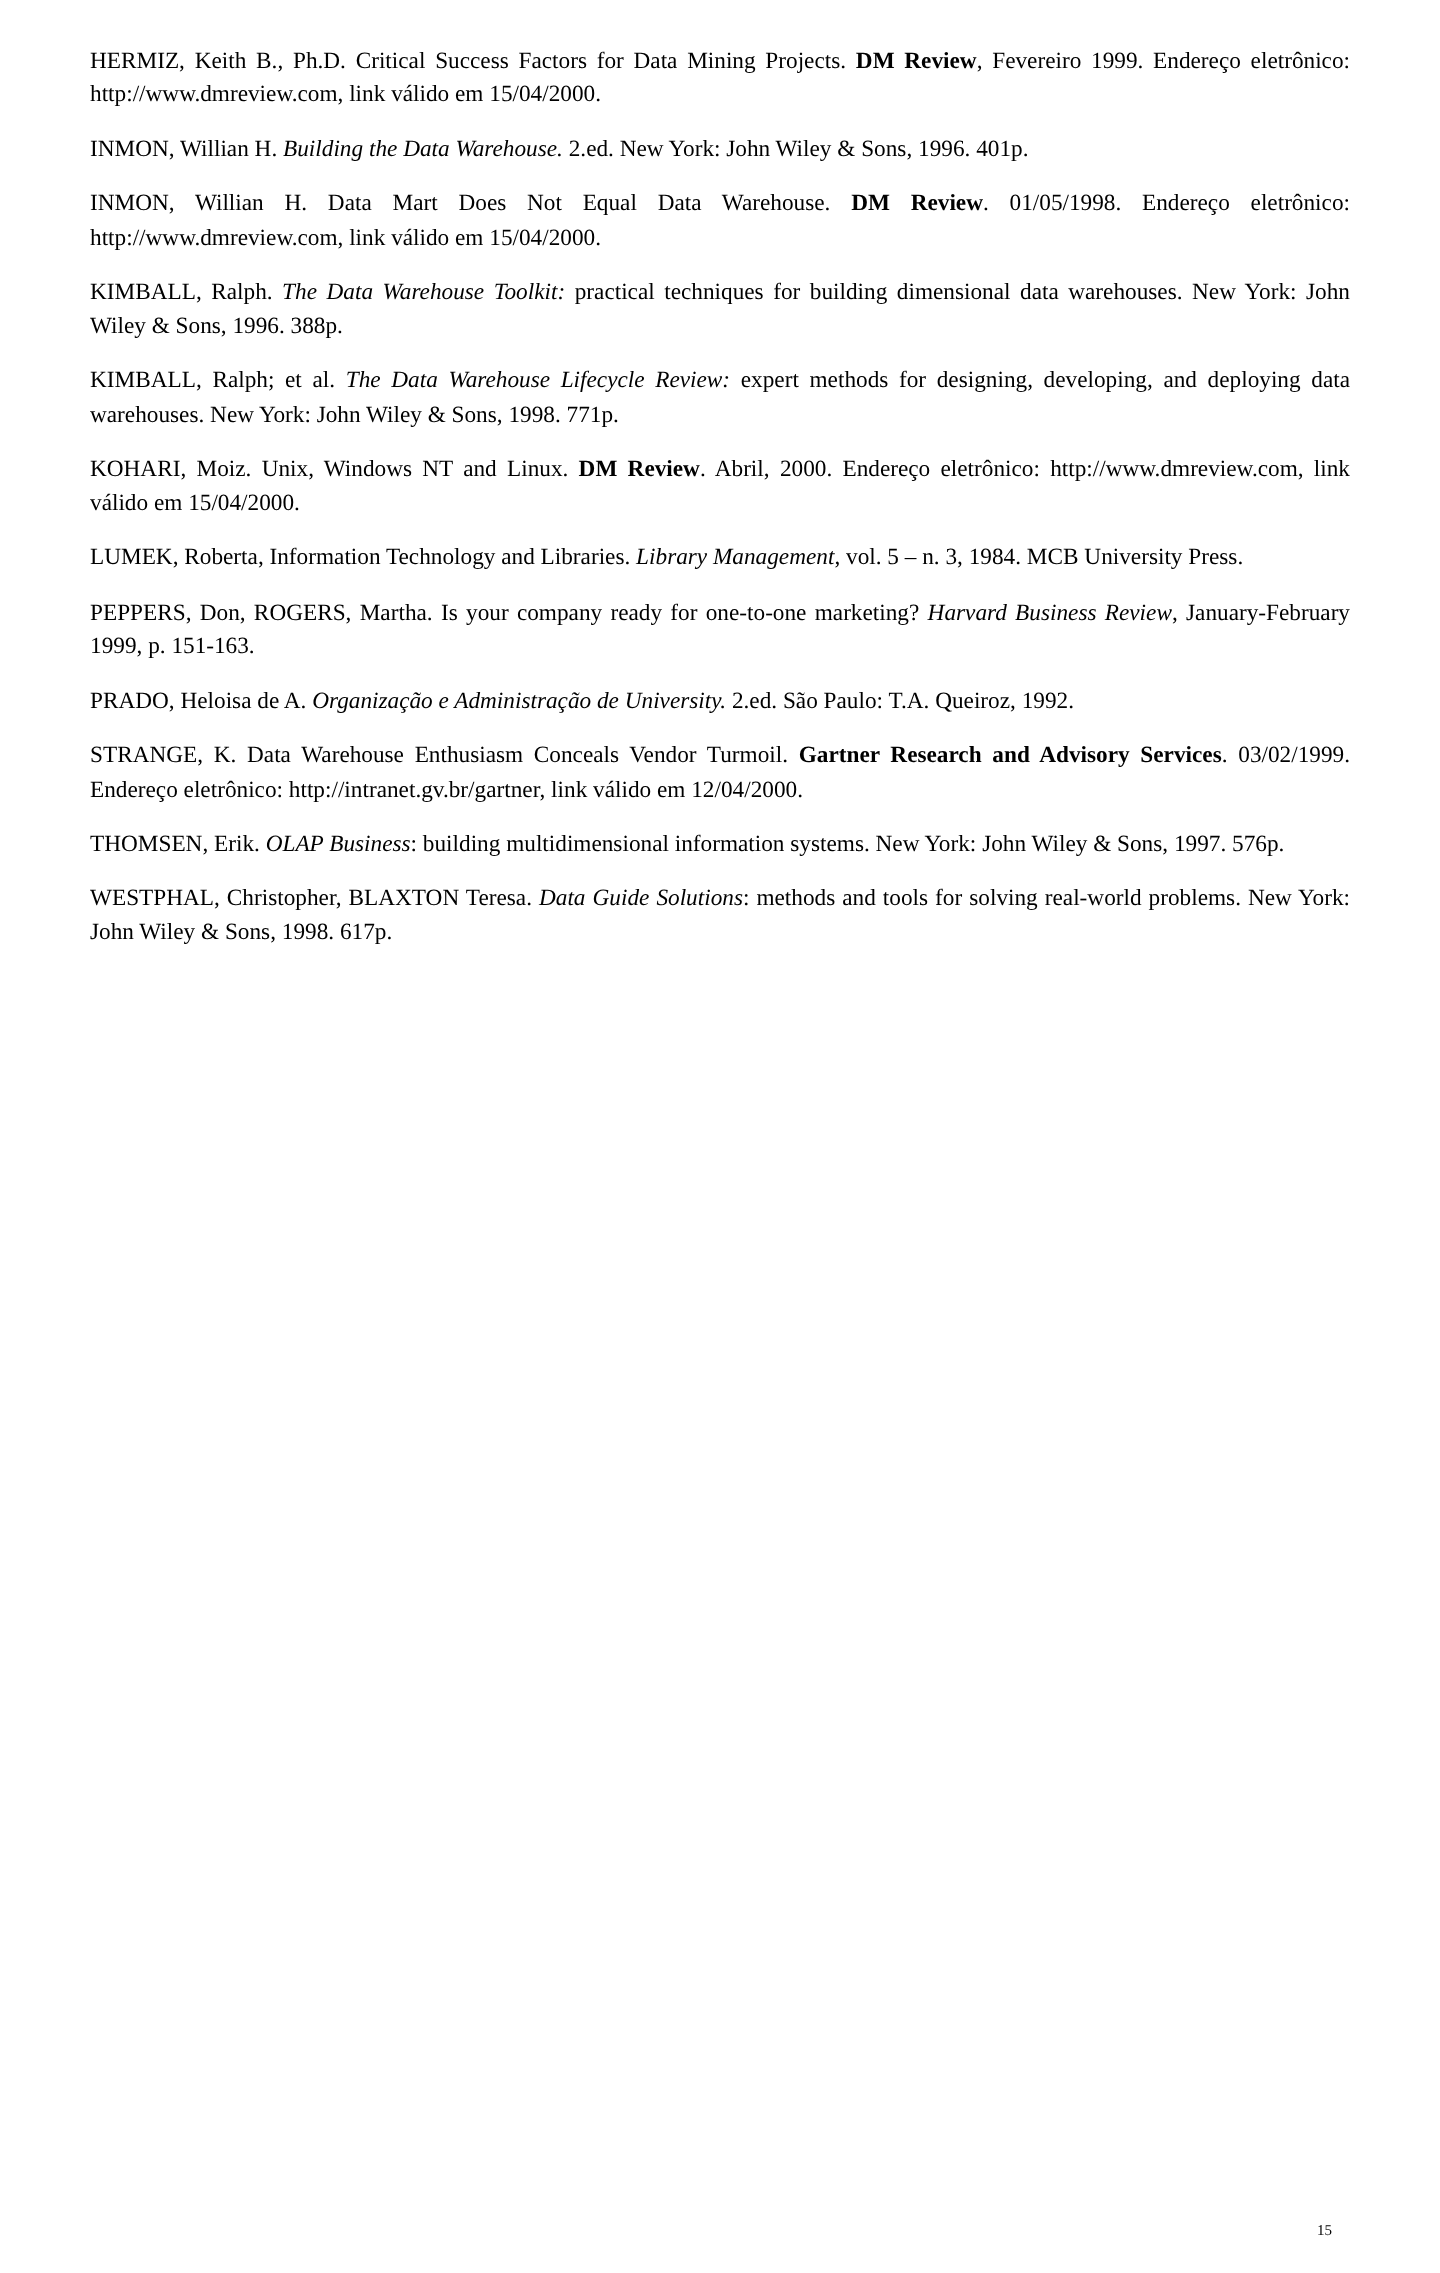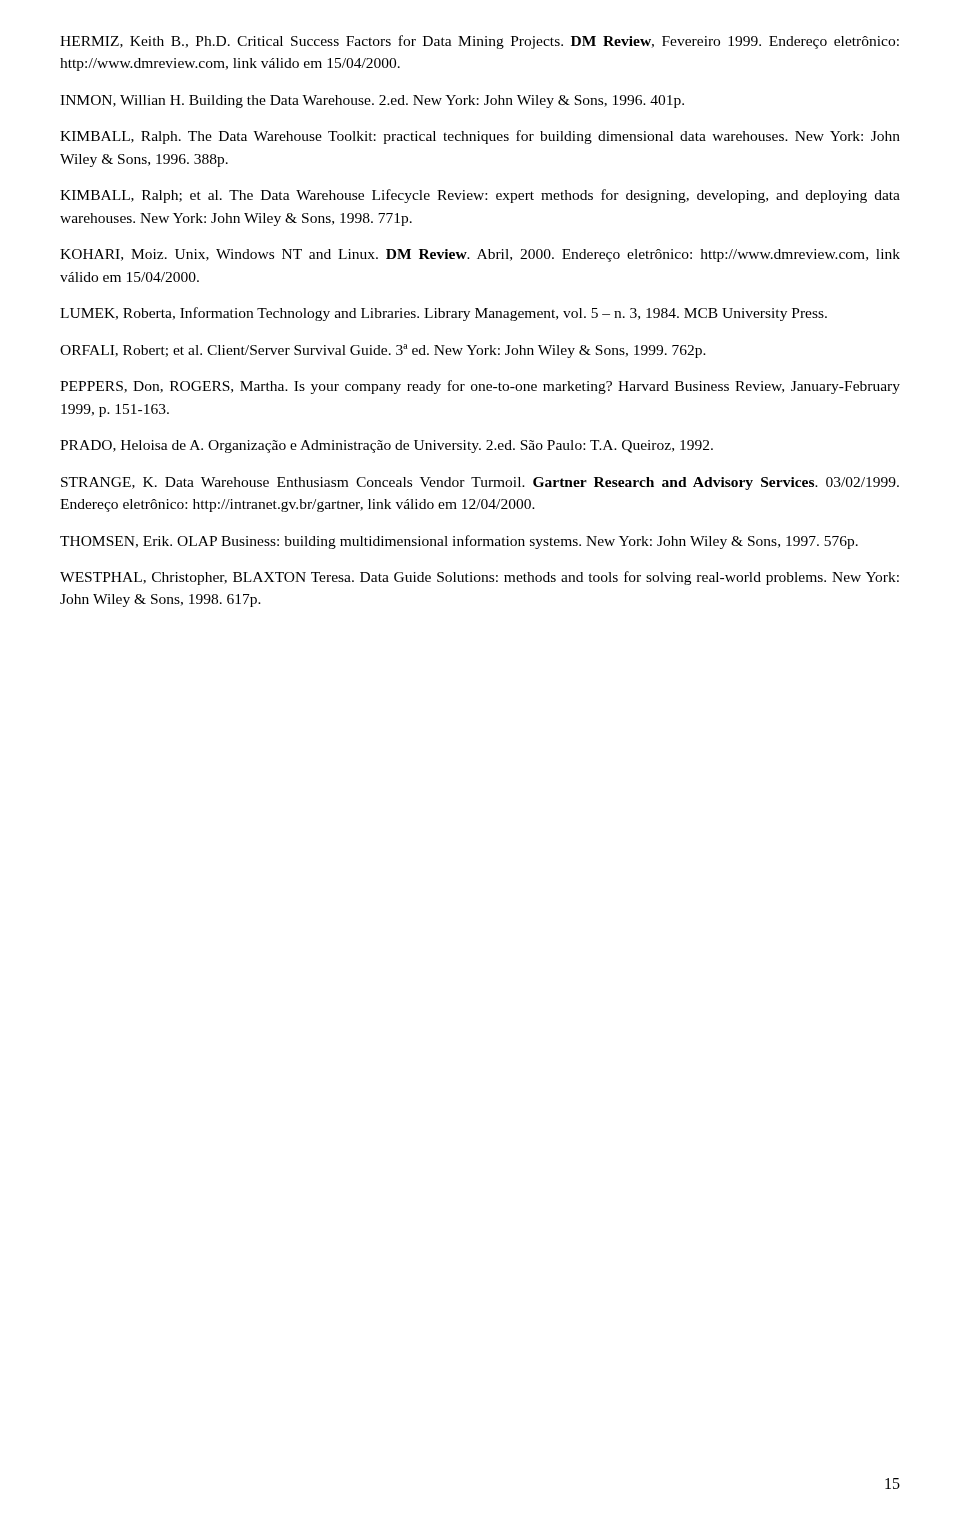--- a/index.html
+++ b/index.html
@@ -31,46 +31,52 @@
     .reference-entry p {
       text-indent: 0;
       text-align: justify;
     }
 
     .bold {
       font-weight: bold;
     }
 
     .italic {
+      font-style: italic;
     }
 
     .page-number {
       position: absolute;
       bottom: 20px;
-      right: 60px;
-      font-size: 16px;
+      right: 72px;
+      font-size: 10px;
     }
   </style>
 </head>
 <body>
 
 <div class="page">
 
   <div class="reference-entry">
     <p>
       HERMIZ, Keith B., Ph.D. Critical Success Factors for Data Mining Projects. <span class="bold">DM Review</span>, Fevereiro 1999. Endereço eletrônico: http://www.dmreview.com, link válido em 15/04/2000.
     </p>
   </div>
 
   <div class="reference-entry">
     <p>
       INMON, Willian H. <span class="italic">Building the Data Warehouse.</span> 2.ed. New York: John Wiley &amp; Sons, 1996. 401p.
     </p>
   </div>
 
+  <div class="reference-entry">
+    <p>
+      INMON, Willian H. Data Mart Does Not Equal Data Warehouse. <span class="bold">DM Review</span>. 01/05/1998. Endereço eletrônico: http://www.dmreview.com, link válido em 15/04/2000.
+    </p>
+  </div>
 
   <div class="reference-entry">
     <p>
       KIMBALL, Ralph. <span class="italic">The Data Warehouse Toolkit:</span> practical techniques for building dimensional data warehouses. New York: John Wiley &amp; Sons, 1996. 388p.
     </p>
   </div>
 
   <div class="reference-entry">
     <p>
       KIMBALL, Ralph; et al. <span class="italic">The Data Warehouse Lifecycle Review:</span> expert methods for designing, developing, and deploying data warehouses. New York: John Wiley &amp; Sons, 1998. 771p.
@@ -82,25 +88,20 @@
       KOHARI, Moiz. Unix, Windows NT and Linux. <span class="bold">DM Review</span>. Abril, 2000. Endereço eletrônico: http://www.dmreview.com, link válido em 15/04/2000.
     </p>
   </div>
 
   <div class="reference-entry">
     <p>
       LUMEK, Roberta, Information Technology and Libraries. <span class="italic">Library Management</span>, vol. 5 – n. 3, 1984. MCB University Press.
     </p>
   </div>
 
-  <div class="reference-entry">
-    <p>
-      ORFALI, Robert; et al. <span class="italic">Client/Server Survival Guide.</span> 3ª ed. New York: John Wiley &amp; Sons, 1999. 762p.
-    </p>
-  </div>
 
   <div class="reference-entry">
     <p>
       PEPPERS, Don, ROGERS, Martha. Is your company ready for one-to-one marketing? <span class="italic">Harvard Business Review</span>, January-February 1999, p. 151-163.
     </p>
   </div>
 
   <div class="reference-entry">
     <p>
       PRADO, Heloisa de A. <span class="italic">Organização e Administração de University.</span> 2.ed. São Paulo: T.A. Queiroz, 1992.

